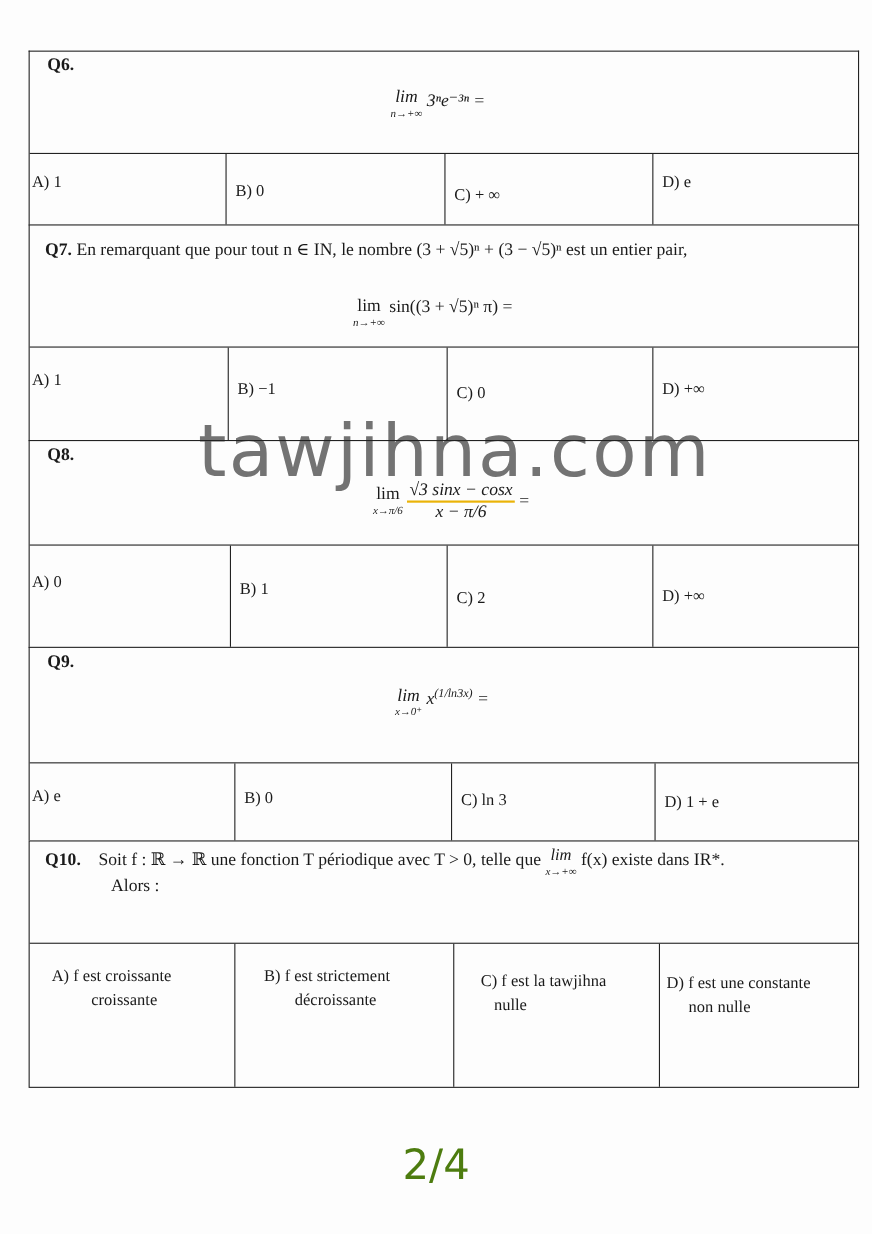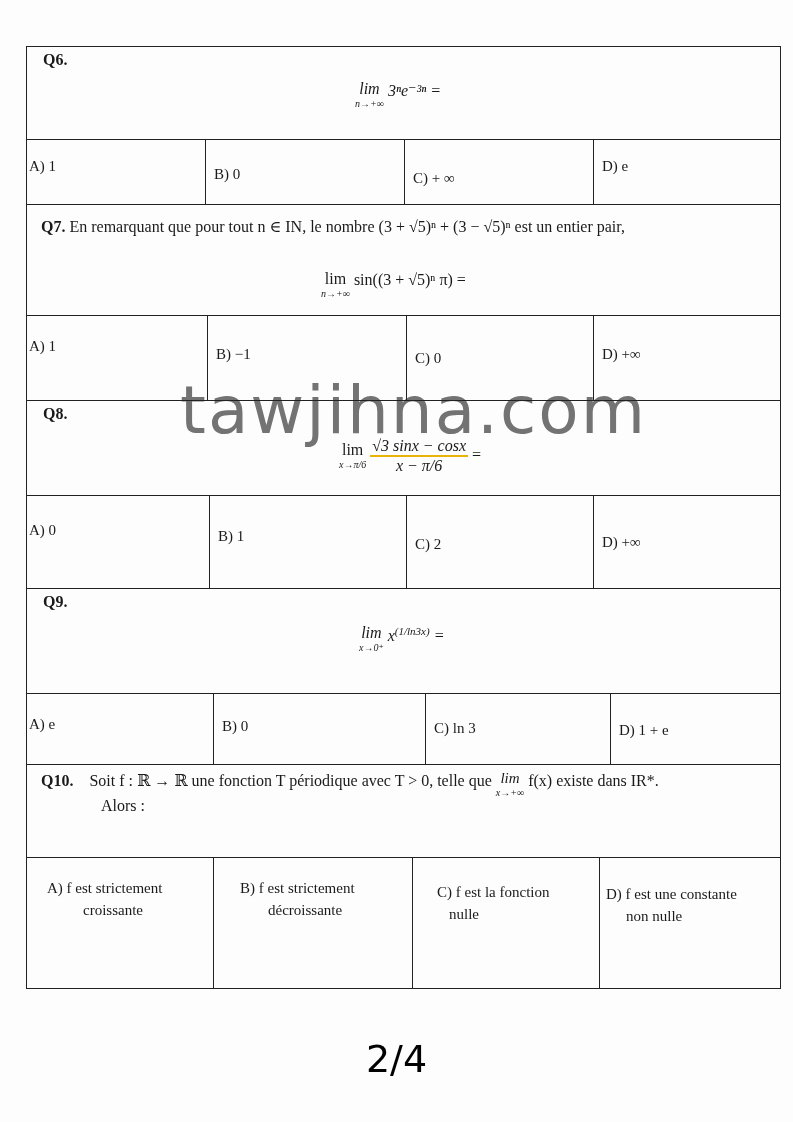--- a/index.html
+++ b/index.html
@@ -22,21 +22,21 @@
   .opts { display:flex; border-top:1.5px solid #222; }
   .opt { border-left:1.5px solid #222; position:relative; font-size:15px; }
   .opt:first-child { border-left:none; }
   .opt span.o { position:absolute; white-space:nowrap; }
   .frac { display:inline-block; vertical-align:middle; text-align:center; }
   .frac .num { display:block; border-bottom:2px solid #eab308; padding:0 2px; }
   .frac .den { display:block; }
   .q-text { position:absolute; font-size:16px; white-space:nowrap; }
   .bottom-line { border-bottom:1.5px solid #222; }
   .page-num { position:absolute; left:0; width:793px; top:1037px; text-align:center;
-    font-family:"DejaVu Sans", sans-serif; font-size:38px; color:#000000; }
+    font-family:"DejaVu Sans", sans-serif; font-size:38px; color:#4d7c0f; }
   .opt10 { font-size:15px; text-align:left; }
 </style>
 </head>
 <body>
 
 <div class="watermark">tawjihna.com</div>
 
 <div class="sheet">
 
   <div class="q-block">
@@ -127,50 +127,50 @@
         <span>=</span>
       </span>
     </div>
     <div class="opts" style="height:70px;text-decoration:underline;">
       <div class="opt" style="width:186px;">
           <span class="o" style="left:2px;top:22px;">A) e</span>
         </div>
       <div class="opt" style="width:196px;">
           <span class="o" style="left:8px;top:24px;">B) 0</span>
         </div>
-      <div class="opt" style="width:184px;margin-left:15px;">
+      <div class="opt" style="width:184px;">
           <span class="o" style="left:8px;top:26px;">C) ln 3</span>
         </div>
       <div class="opt" style="flex:1;padding-left:26px;">
           <span class="o" style="left:8px;top:28px;">D) 1 + e</span>
         </div>
     </div>
   </div>
 
   <div class="q-block bottom-line">
     <div class="q-head" style="height:92px;">
       <span class="q-text" style="left:2px; top:6px;">
         <b>Q10.</b>
         &nbsp;&nbsp;&nbsp;<span>Soit f : ℝ → ℝ une fonction T périodique avec T &gt; 0, telle que</span>
         <span class="formula" style="position:relative; font-size:15px;"><span class="lim"><span>lim</span><span class="sub">x→+∞</span></span></span>
         <span>f(x) existe dans IR*.</span>
       </span>
       <span class="q-text" style="left:62px; top:32px;">Alors :</span>
     </div>
     <div class="opts" style="height:130px;">
       <div class="opt opt10" style="width:186px;">
-        <span class="o" style="left:20px;top:22px;">A) f est strictement</span>
+        <span class="o" style="left:20px;top:22px;">A) f est croissante</span>
         <span class="o" style="left:56px;top:44px;">croissante</span>
       </div>
       <div class="opt opt10" style="width:198px;">
         <span class="o" style="left:26px;top:22px;">B) f est strictement</span>
         <span class="o" style="left:54px;top:44px;">décroissante</span>
       </div>
       <div class="opt opt10" style="width:186px;">
-        <span class="o" style="left:24px;top:26px;">C) f est la fonction</span>
+        <span class="o" style="left:24px;top:26px;">C) f est la tawjihna</span>
         <span class="o" style="left:36px;top:48px;font-family:Liberation Serif, serif;">nulle</span>
       </div>
       <div class="opt opt10" style="flex:1;">
         <span class="o" style="left:6px;top:28px;">D) f est une constante</span>
         <span class="o" style="left:26px;top:50px;">non nulle</span>
       </div>
     </div>
   </div>
 
 </div>

